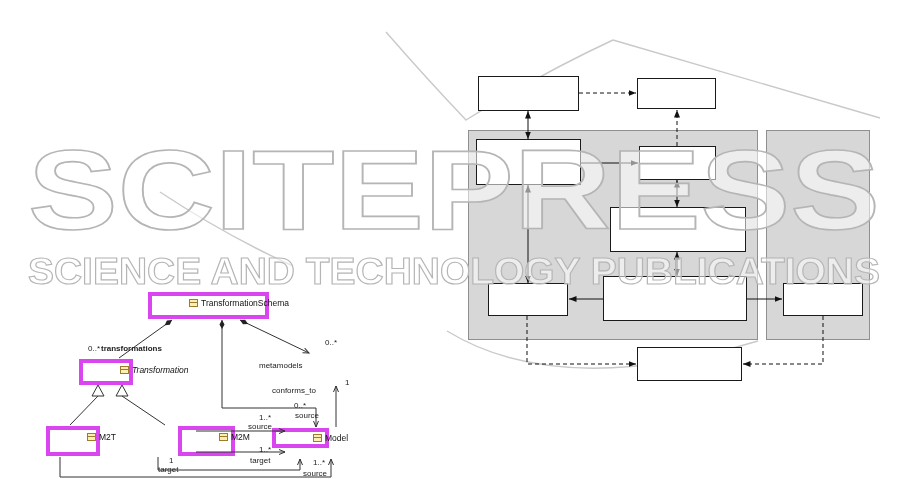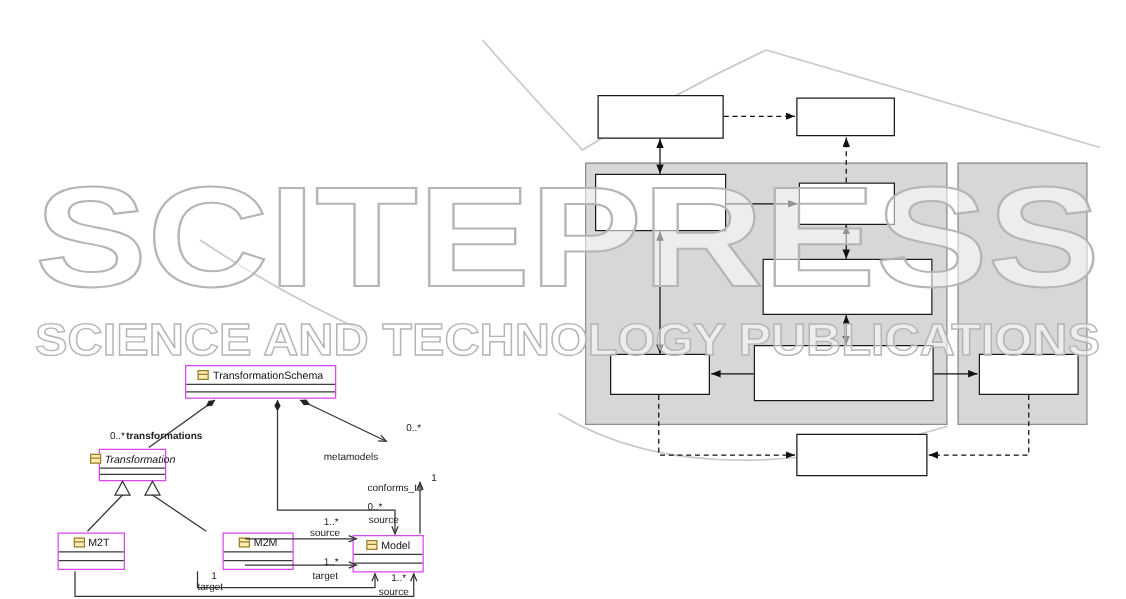--- a/index.html
+++ b/index.html
@@ -16,35 +16,35 @@
   #bB{left:637px;top:78px;width:79px;height:31px;}
   #bC{left:476px;top:139px;width:105px;height:46px;}
   #bD{left:639px;top:146px;width:77px;height:34px;}
   #bE{left:610px;top:207px;width:136px;height:45px;}
   #bF{left:488px;top:283px;width:80px;height:33px;}
   #bH{left:603px;top:276px;width:144px;height:45px;}
   #bI{left:783px;top:283px;width:80px;height:33px;}
   #bJ{left:637px;top:347px;width:105px;height:34px;}
   .arrows{z-index:3;pointer-events:none;}
   
-  .cls{position:absolute;background:#fff;border:1px solid #d946ef;box-sizing:border-box;
-       display:flex;flex-direction:column;z-index:2;}
+  .cls{position:absolute;background:#fff;border:4px solid #d946ef;box-sizing:border-box;
+       display:flex;flex-direction:row;z-index:2;padding-left:36px;}
   .cls-title{flex:none;height:14px;display:flex;align-items:center;justify-content:center;
              gap:3px;font-size:8.5px;color:#111;white-space:nowrap;padding:0 1px;}
   .cmp{flex:1;border-top:1px solid #3a3a3a;}
   .cicon{flex:none;width:9px;height:8px;background:#fdeeb3;border:1px solid #9c7b2a;
          box-sizing:border-box;position:relative;}
   .cicon::before{content:"";position:absolute;left:0;right:0;top:2px;border-top:1px solid #9c7b2a;}
   .italic{font-style:italic;}
   #c-ts{left:148px;top:292px;width:121px;height:27px;}
   #c-tr{left:79px;top:359px;width:54px;height:26px;}
   #c-mm{left:279px;top:354px;width:62px;height:30px;}
   #c-m2t{left:46px;top:426px;width:54px;height:30px;}
   #c-m2m{left:138px;top:426px;width:57px;height:30px;margin-left:40px;}
-  #c-mo{left:282px;top:428px;width:57px;height:30px;}
+  #c-mo{left:272px;top:428px;width:57px;height:20px;align-items:center;}
   .umllines{z-index:3;pointer-events:none;}
   .lbl{position:absolute;font-size:8px;color:#222;z-index:4;white-space:nowrap;}
   
   .wm{z-index:6;pointer-events:none;}
   .wm text{font-family:"Liberation Sans",sans-serif;font-weight:bold;
            fill:rgba(255,255,255,0.55);stroke:#b5b5b5;}
 </style>
 </head>
 <body>
 
@@ -164,21 +164,21 @@
       <span>Model</span>
     </div>
     <div class="cmp"></div>
     <div class="cmp"></div>
   </div>
 
   <span class="lbl" style="left:88px;top:344px;">0..*</span>
   <span class="lbl" style="left:101px;top:344px;font-weight:bold;">transformations</span>
   <span class="lbl" style="left:259px;top:338px;margin-top:23px;">metamodels</span>
   <span class="lbl" style="left:325px;top:338px;">0..*</span>
-  <span class="lbl" style="left:294px;top:386px;">conforms_to</span>
+  <span class="lbl" style="left:272px;top:386px;">conforms_to</span>
   <span class="lbl" style="left:345px;top:378px;">1</span>
   <span class="lbl" style="left:294px;top:401px;">0..*</span>
   <span class="lbl" style="left:295px;top:411px;">source</span>
   <span class="lbl" style="left:259px;top:413px;">1..*</span>
   <span class="lbl" style="left:248px;top:422px;">source</span>
   <span class="lbl" style="left:259px;top:445px;">1..*</span>
   <span class="lbl" style="left:250px;top:456px;">target</span>
   <span class="lbl" style="left:169px;top:456px;">1</span>
   <span class="lbl" style="left:158px;top:465px;">target</span>
   <span class="lbl" style="left:313px;top:458px;">1..*</span>

